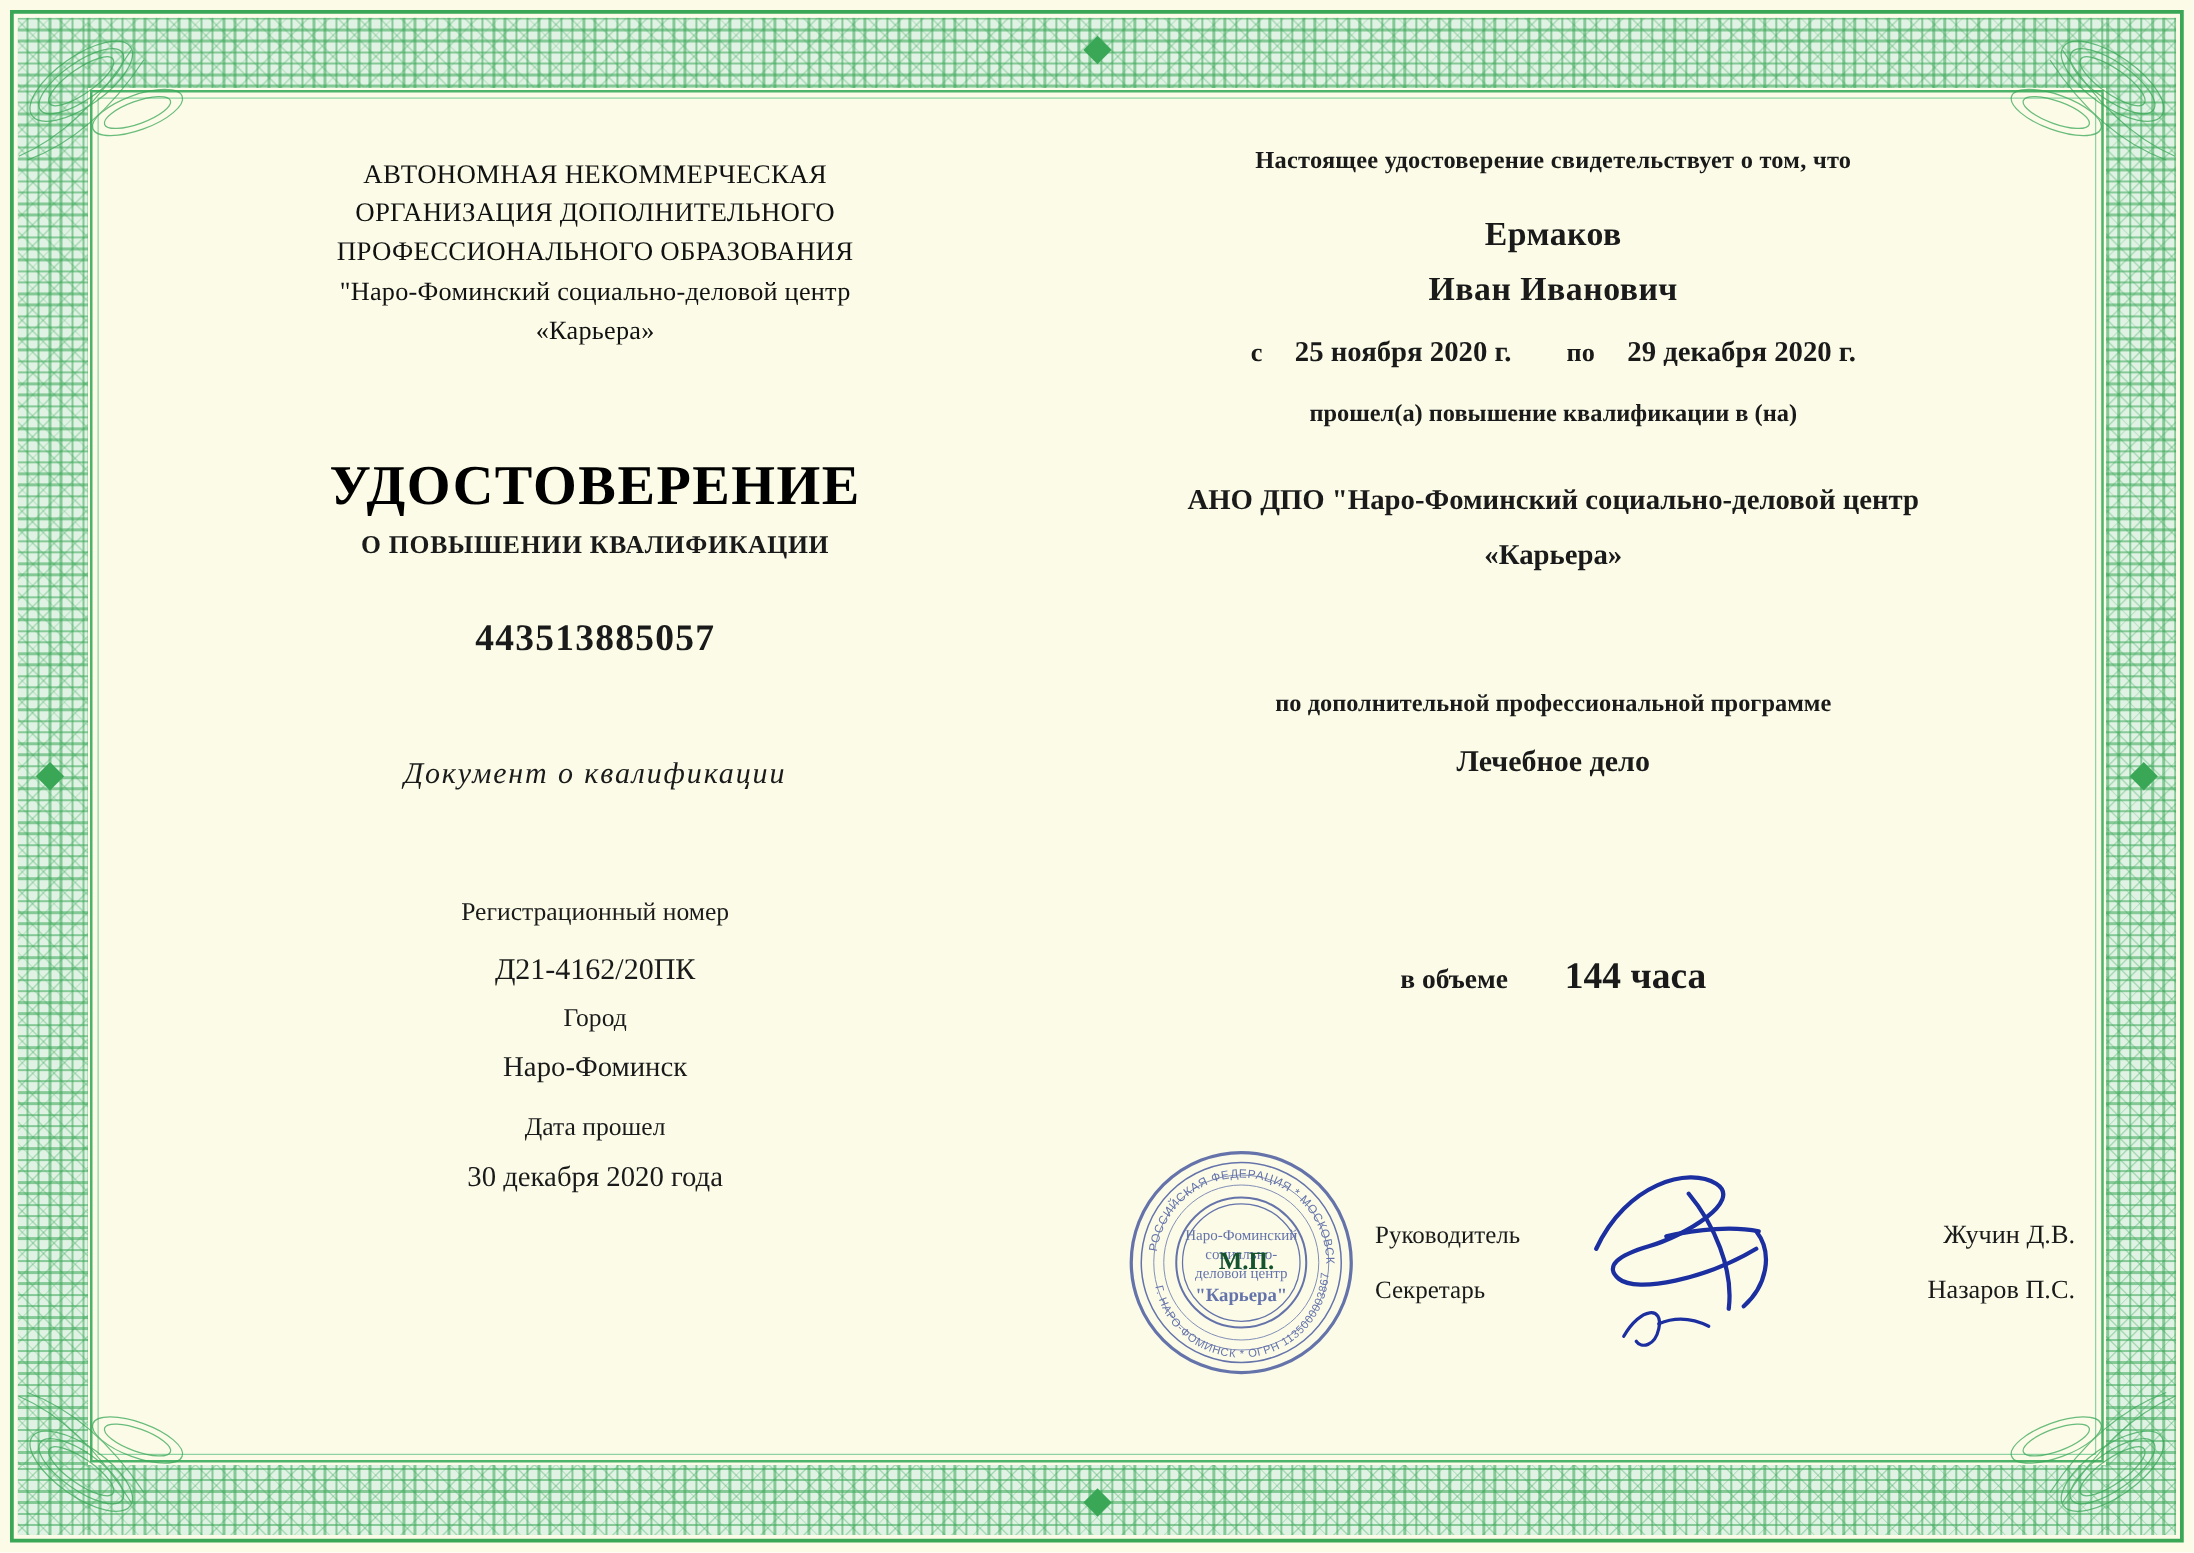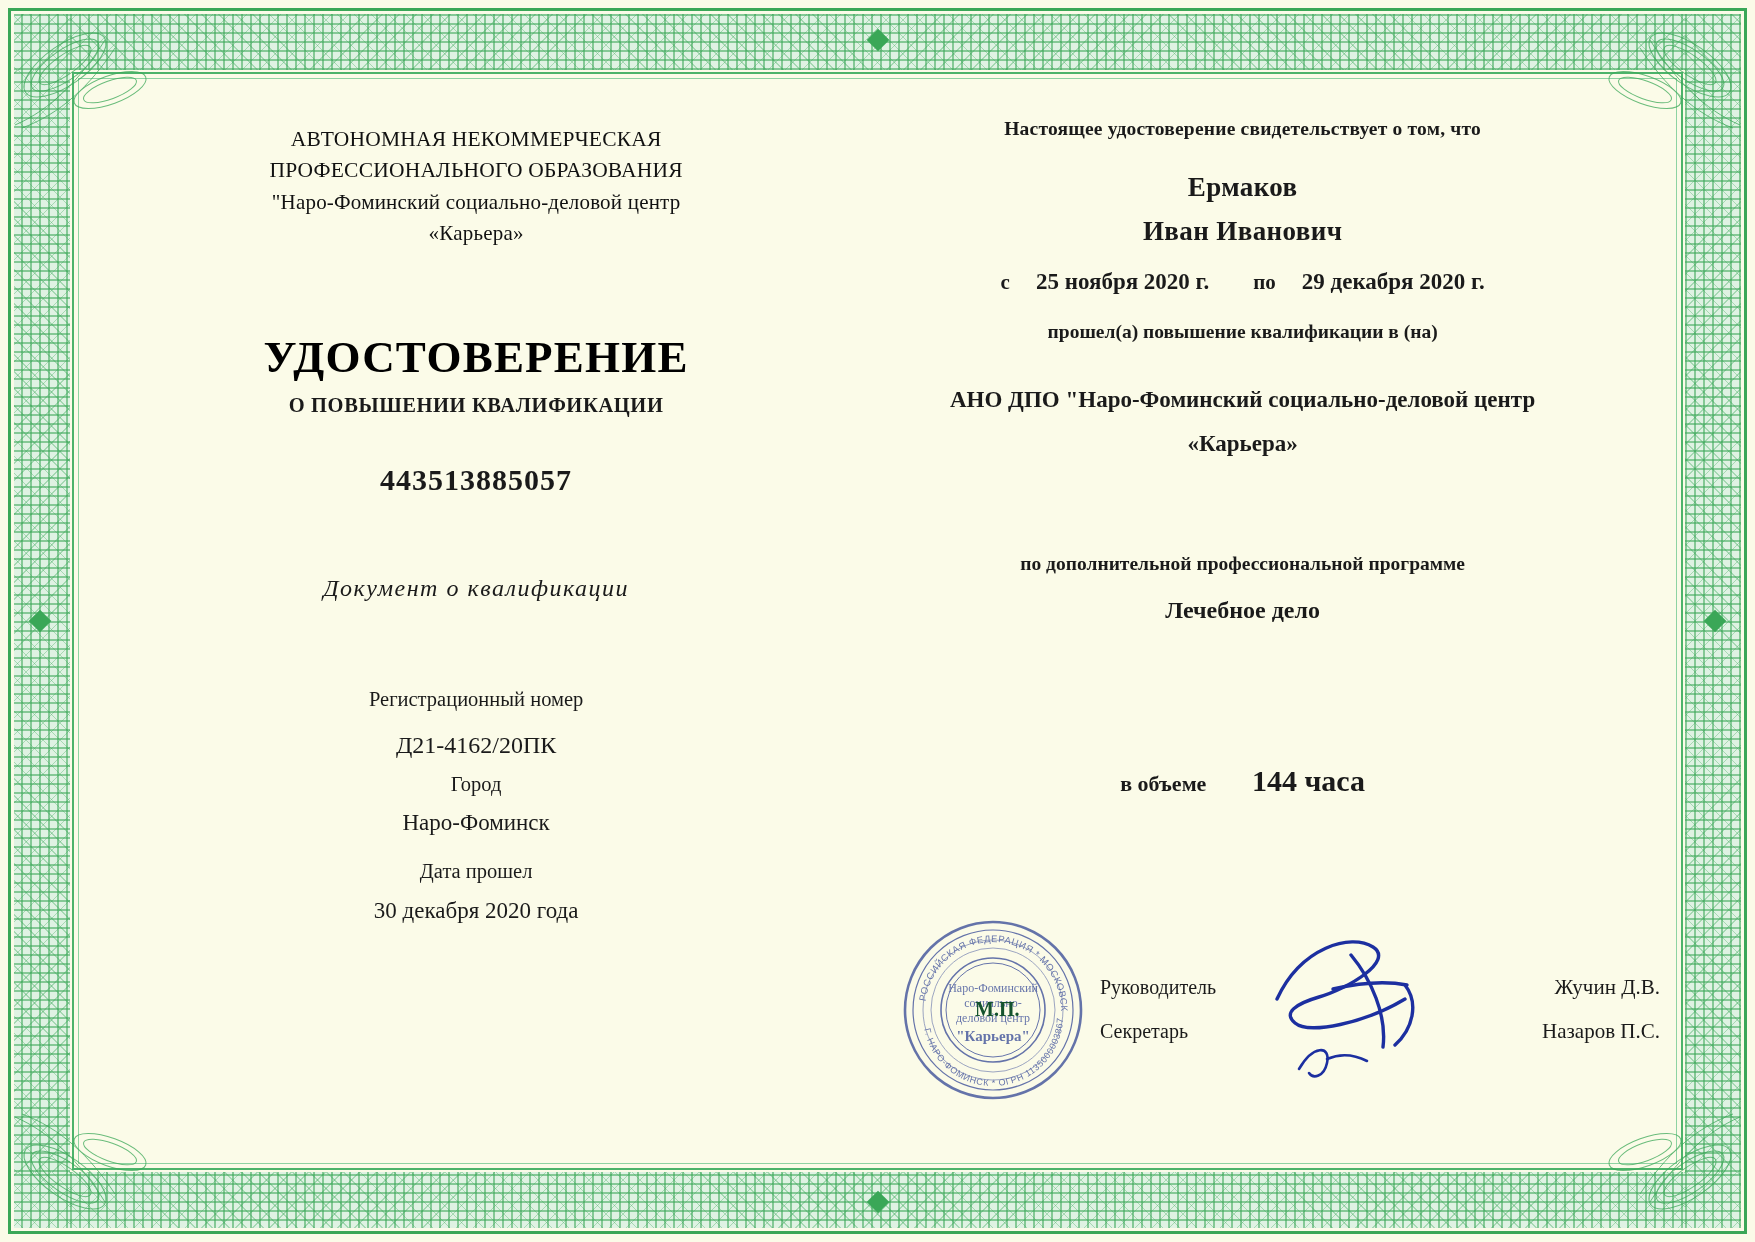--- a/index.html
+++ b/index.html
@@ -332,20 +332,21 @@
         <path d="M12 118 C 50 104, 80 76, 105 38"></path>
       </g>
     </svg>
   </div>
 
   <div class="content">
 
     <div class="col-left">
       <div class="org-name">
         <div class="org-line-1">АВТОНОМНАЯ НЕКОММЕРЧЕСКАЯ</div>
+        <div class="org-line-2">ОРГАНИЗАЦИЯ ДОПОЛНИТЕЛЬНОГО</div>
         <div class="org-line-3">ПРОФЕССИОНАЛЬНОГО ОБРАЗОВАНИЯ</div>
         <div class="org-line-4">"Наро-Фоминский социально-деловой центр</div>
         <div class="org-line-5">«Карьера»</div>
       </div>
 
       <div class="title-main">УДОСТОВЕРЕНИЕ</div>
       <div class="title-sub">О ПОВЫШЕНИИ КВАЛИФИКАЦИИ</div>
       <div class="serial">443513885057</div>
       <div class="doc-kind">Документ о квалификации</div>
 

